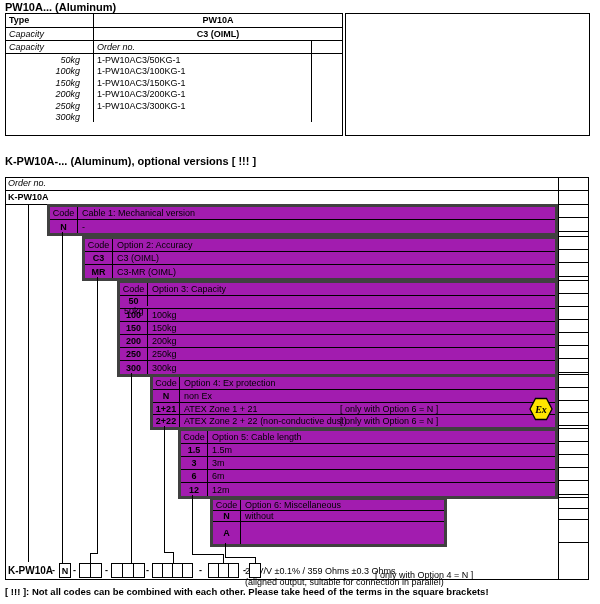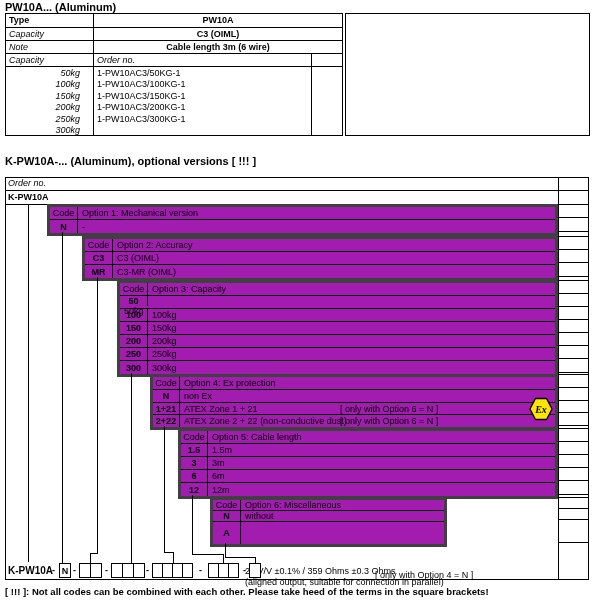--- a/index.html
+++ b/index.html
@@ -64,24 +64,20 @@
   <div class="abs spec" style="left:5px;top:13px;width:338px;height:123px;">
     <div class="srow" style="height:14px;">
       <div class="slbl bold">Type</div>
       <div class="sval">PW10A</div>
     </div>
     <div class="srow" style="height:13px;">
       <div class="slbl it">Capacity</div>
       <div class="sval">C3 (OIML)</div>
     </div>
     <div class="srow" style="height:13px;">
-      <div class="slbl it">Note</div>
-      <div class="sval">Cable length 3m (6 wire)</div>
-    </div>
-    <div class="srow" style="height:13px;">
       <div class="slbl it">Capacity</div>
       <div class="smid">Order no.</div>
       <div class="sfill"></div>
     </div>
     <div class="cblock">
       <div class="ccol1">
         <div>50kg</div>
         <div>100kg</div>
         <div>150kg</div>
         <div>200kg</div>
@@ -106,21 +102,21 @@
   <div class="abs" style="left:5px;top:177px;width:584px;height:403px;border:1px solid #000;"></div>
 
   <div class="abs wrow it" style="left:5px;top:177px;width:584px;height:14px;">Order no.</div>
   <div class="abs wrow bold" style="left:5px;top:191px;width:584px;height:14px;">K-PW10A</div>
 
   <div class="abs" style="left:558px;top:177px;width:0;height:403px;border-left:1px solid #000;"></div>
 
   <div class="opt" style="left:47px;top:204px;width:511px;">
     <div class="orow" style="height:13px;">
       <div class="ocode hdr" style="width:28px;">Code</div>
-      <div class="odesc">Option 1: Mechanical version</div>
+      <div class="odesc">Cable 1: Mechanical version</div>
     </div>
     <div class="orow last" style="height:13px;">
       <div class="ocode" style="width:28px;">N</div>
       <div class="odesc">-</div>
     </div>
   </div>
   <div class="strip" style="top:204px;">
     <div style="height:13px;"></div>
       <div class="last" style="height:13px;"></div>
   </div>

